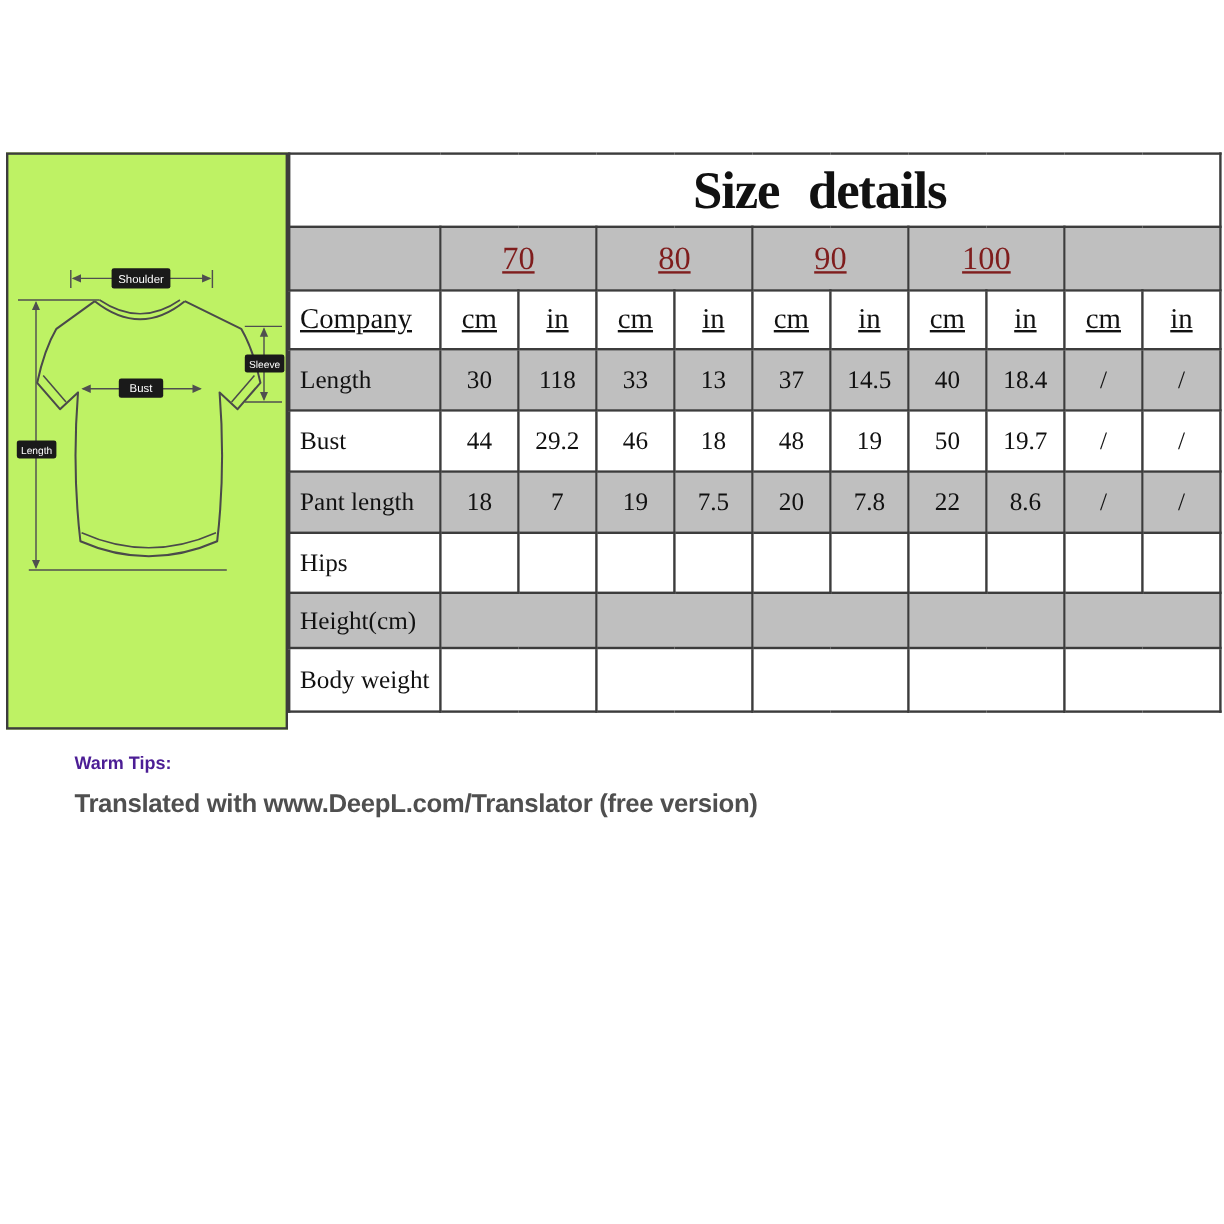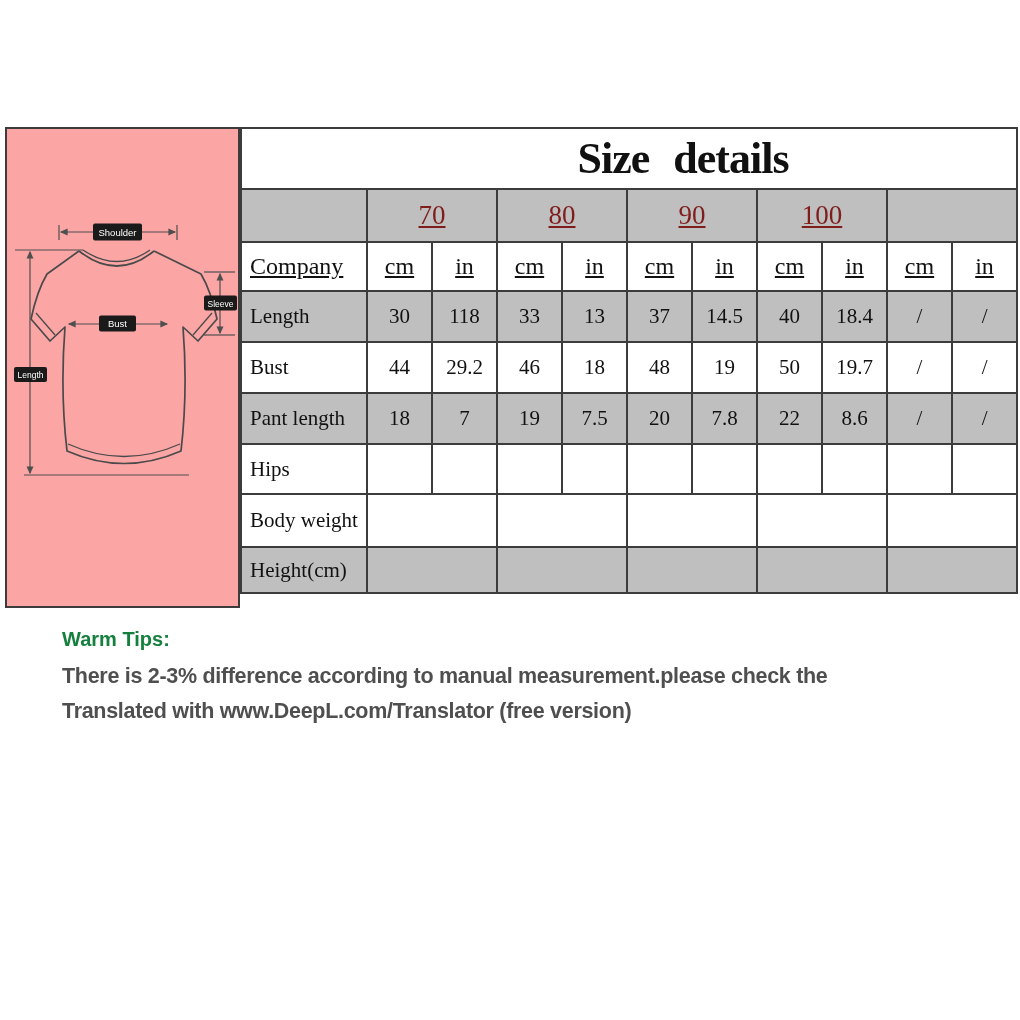--- a/index.html
+++ b/index.html
@@ -3,21 +3,21 @@
 <meta charset="utf-8">
 <style>
   html,body{margin:0;padding:0;}
   body{
     width:1020px;height:1020px;background:#ffffff;position:relative;overflow:hidden;
     font-family:"Liberation Serif","DejaVu Serif",serif;
   }
   
   .diagram-box{
     position:absolute;left:5px;top:127px;width:235px;height:481px;
-    border:2px solid #3c3c3c;box-sizing:border-box;background:#fca5a5;
+    border:2px solid #3c3c3c;box-sizing:border-box;background:#bef264;
   }
   .diagram-box svg{display:block;width:100%;height:100%;}
   .shirt-line{fill:none;stroke:#4a4a4a;stroke-width:1.7;stroke-linejoin:round;}
   .shirt-thin{fill:none;stroke:#4a4a4a;stroke-width:1.3;}
   .mline{stroke:#4f4f4f;stroke-width:1.2;fill:none;}
   .badge{fill:#1a1a1a;rx:2;}
   .badge-text{fill:#ffffff;font-family:"Liberation Sans",sans-serif;text-anchor:middle;}
   
   .table-wrap{position:absolute;left:240px;top:127px;}
   table{border-collapse:collapse;table-layout:fixed;width:776px;background:#ffffff;}
@@ -32,21 +32,21 @@
   .row-label{text-align:left;padding-left:8px;font-size:24px;}
   .data-row td{height:49px;font-size:21px;}
   .hips-row td{height:48px;margin-top:44px;}
   .height-row td{height:44px;}
   .body-row td{height:51px;}
   
   .tips{
     position:absolute;left:62px;top:628px;width:900px;
     font-family:"Liberation Sans",sans-serif;font-weight:bold;
   }
-  .tips-heading{color:#15803d;font-size:20px;margin-bottom:8px;}
+  .tips-heading{color:#4c1d95;font-size:15px;margin-bottom:8px;}
   .tips-line{color:#4f4f4f;font-size:21.5px;line-height:35px;letter-spacing:-0.3px;}
 </style>
 </head>
 <body>
 
 <div class="diagram-box">
   <svg viewBox="0 0 231 477">
     <defs>
       <marker id="arw" markerWidth="9" markerHeight="9" refX="5.5" refY="3.5" orient="auto-start-reverse">
         <path d="M0,0.6 L6.5,3.5 L0,6.4 Z" fill="#4f4f4f"></path>
@@ -179,37 +179,36 @@
     <td></td>
     <td></td>
     <td></td>
     <td></td>
     <td></td>
     <td></td>
     <td></td>
     <td></td>
     <td></td>
   </tr>
+  <tr class="data-row height-row">
+    <td class="row-label shade">Height(cm)</td>
+    <td class="shade" colspan="2"></td>
+    <td class="shade" colspan="2"></td>
+    <td class="shade" colspan="2"></td>
+    <td class="shade" colspan="2"></td>
+    <td class="shade" colspan="2"></td>
+  </tr>
   <tr class="data-row body-row">
     <td class="row-label">Body weight</td>
     <td colspan="2"></td>
     <td colspan="2"></td>
     <td colspan="2"></td>
     <td colspan="2"></td>
     <td colspan="2"></td>
-  </tr>
-  <tr class="data-row height-row">
-    <td class="row-label shade">Height(cm)</td>
-    <td class="shade" colspan="2"></td>
-    <td class="shade" colspan="2"></td>
-    <td class="shade" colspan="2"></td>
-    <td class="shade" colspan="2"></td>
-    <td class="shade" colspan="2"></td>
   </tr>
   </tbody>
 </table>
 </div>
 
 <div class="tips">
   <div class="tips-heading">Warm Tips:</div>
-  <div class="tips-line">There is 2-3% difference according to manual measurement.please check the</div>
   <div class="tips-line">Translated with www.DeepL.com/Translator (free version)</div>
 </div>
 
 </body></html>

